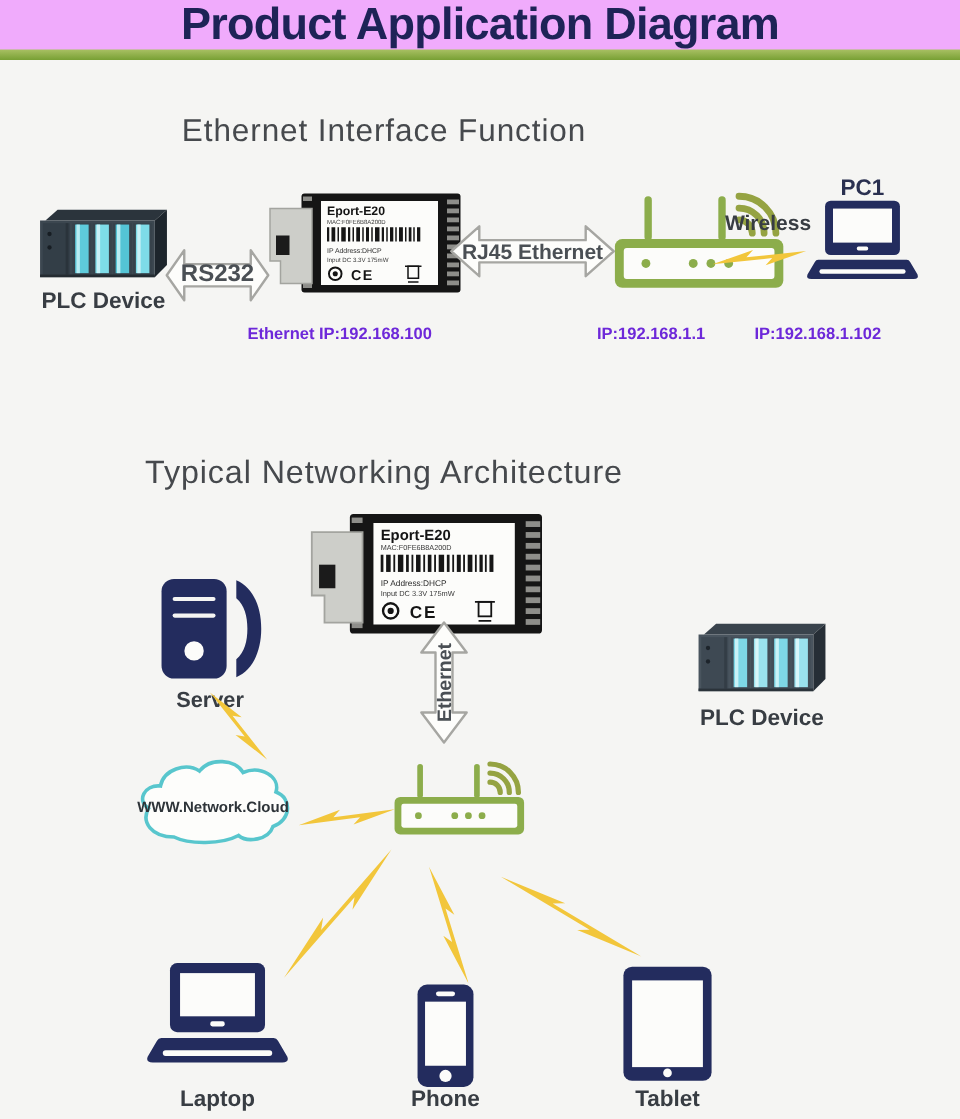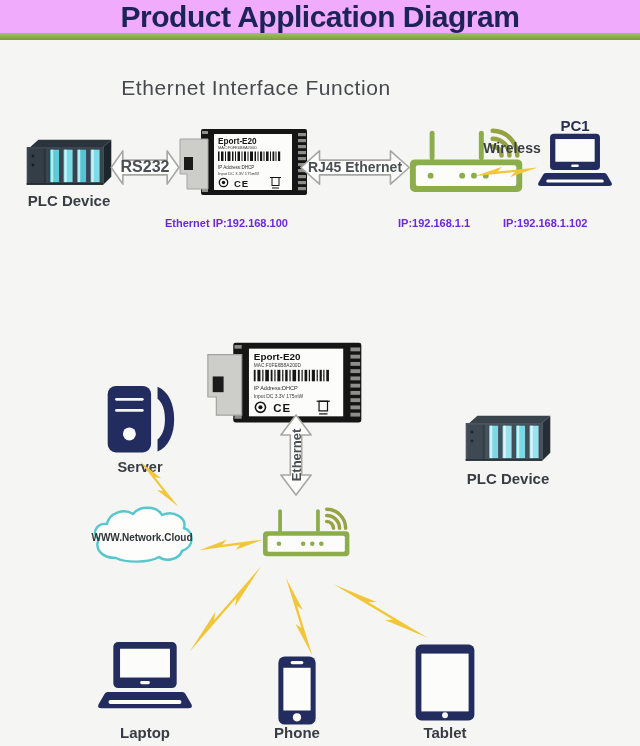--- a/index.html
+++ b/index.html
@@ -50,21 +50,21 @@
     <rect x="57" y="13" width="14" height="38" fill="#37424b"></rect>
       <rect x="59" y="14" width="10" height="36" fill="#54c4d5"></rect>
       <rect x="60" y="14" width="2.5" height="36" fill="#b9ecf2"></rect>
     <rect x="72" y="13" width="14" height="38" fill="#37424b"></rect>
       <rect x="74" y="14" width="10" height="36" fill="#7edce8"></rect>
       <rect x="75" y="14" width="2.5" height="36" fill="#c9f1f6"></rect>
     <rect x="3" y="51" width="85" height="2" fill="#242b31"></rect>
   </svg>
   <div class="abs lbl" style="left:10px;top:192px;width:118px;">PLC Device</div>
 
-  <div class="arrow-wrap" style="left:110px;top:149px;width:70px;height:37px;">
+  <div class="arrow-wrap" style="left:110px;top:165px;width:70px;height:37px;">
     <svg class="arrow" width="70" height="37" viewBox="0 0 120 40" preserveAspectRatio="none">
       <path d="M2,20 L22,2 L22,12 L98,12 L98,2 L118,20 L98,38 L98,28 L22,28 L22,38 Z" fill="#fdfdfb" stroke="#a6a6a2" stroke-width="1.6" stroke-linejoin="round" vector-effect="non-scaling-stroke"></path>
     </svg>
     <span class="arrow-label" style="font-size:16px;">RS232</span>
   </div>
 
   <svg class="abs" style="left:177px;top:126px;width:132px;height:72px;" viewBox="0 0 132 72">
     <rect x="24" y="3" width="106" height="66" rx="2" fill="#151515"></rect>
     <g fill="#8e8e8a">
       <rect x="121" y="7" width="8" height="3.2"></rect>
@@ -157,20 +157,21 @@
     <rect x="17" y="1" width="66" height="48" rx="5" fill="#232c5e"></rect>
     <rect x="24" y="8" width="52" height="30" fill="#fcfcfa"></rect>
     <rect x="45" y="41.5" width="10" height="3.5" rx="1.5" fill="#fcfcfa"></rect>
     <path d="M11,53 L89,53 Q91,53 92,55 L98.5,66 Q100,70 95,70 L5,70 Q0,70 1.5,66 L8,55 Q9,53 11,53 Z" fill="#232c5e"></path>
     <rect x="12" y="61.5" width="76" height="4" rx="2" fill="#fcfcfa"></rect>
   </svg>
 
   <div class="abs ip" style="left:398px;top:217px;width:94px;">IP:192.168.1.1</div>
   <div class="abs ip" style="left:503px;top:217px;width:105px;">IP:192.168.1.102</div>
 
+  <div class="abs h2" style="top:303px;font-size:21.5px;">Typical Networking Architecture</div>
 
   <svg class="abs" style="left:204px;top:339px;width:160px;height:87px;" viewBox="0 0 132 72">
     <rect x="24" y="3" width="106" height="66" rx="2" fill="#151515"></rect>
     <g fill="#8e8e8a">
       <rect x="121" y="7" width="8" height="3.2"></rect>
         <rect x="121" y="13" width="8" height="3.2"></rect>
       <rect x="121" y="19" width="8" height="3.2"></rect>
         <rect x="121" y="25" width="8" height="3.2"></rect>
       <rect x="121" y="31" width="8" height="3.2"></rect>
         <rect x="121" y="37" width="8" height="3.2"></rect>

